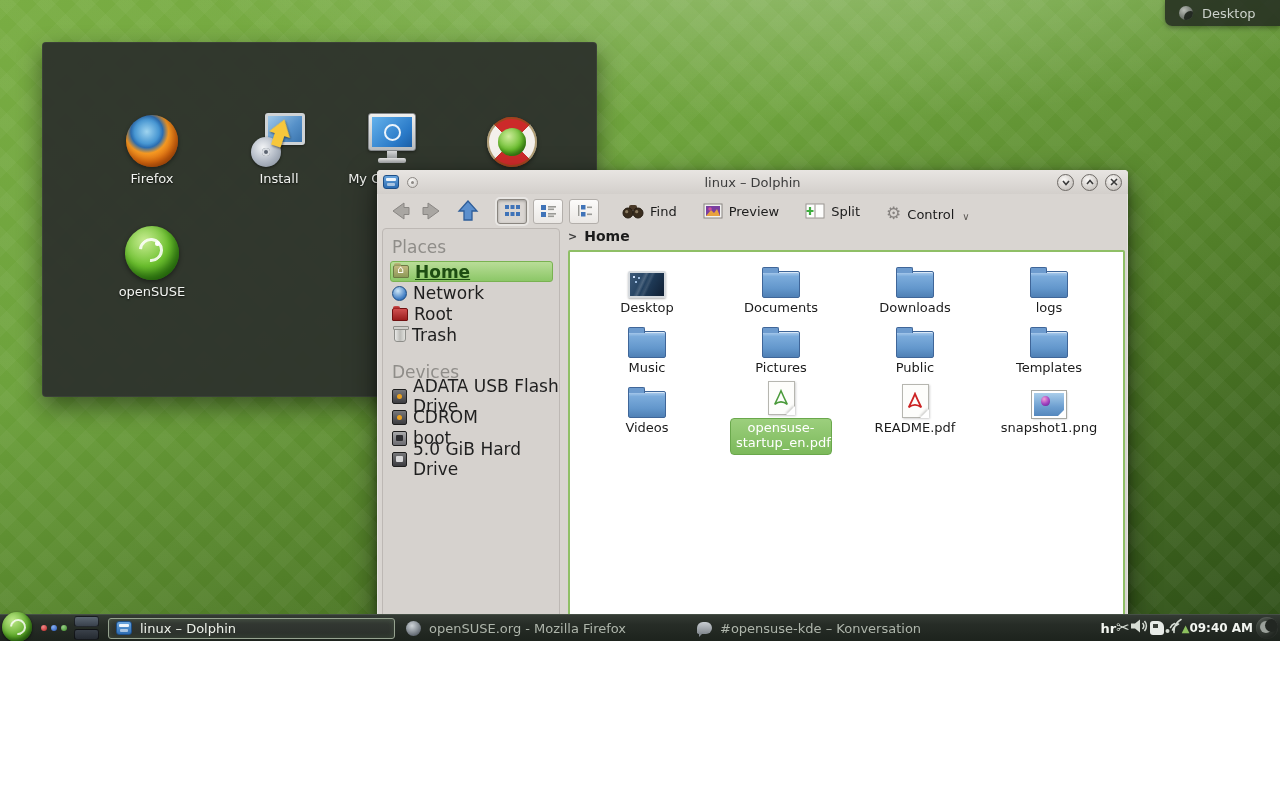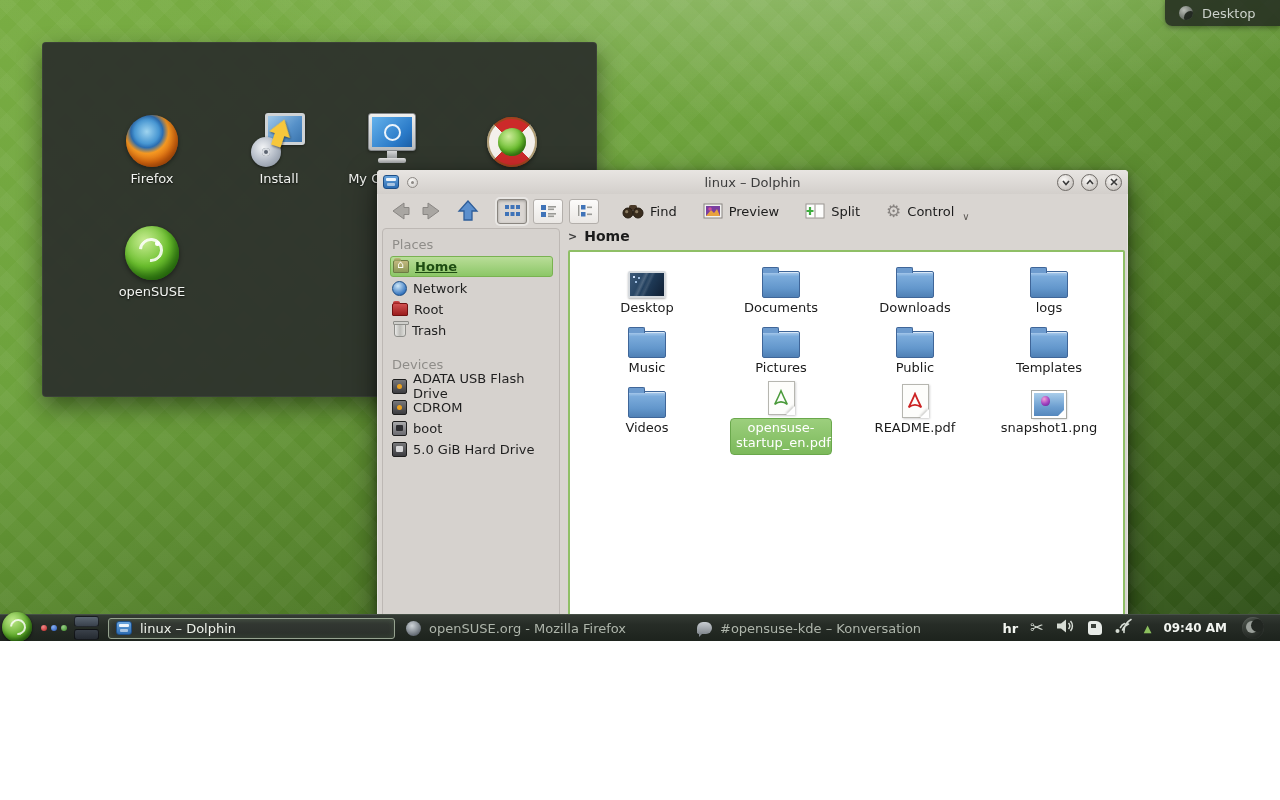--- a/index.html
+++ b/index.html
@@ -93,30 +93,30 @@
     display:flex; align-items:center; justify-content:center; }
   .wbtn svg { display:block; }
 
   .wtoolbar { position:absolute; left:0; top:24px; width:100%; height:34px;
     display:flex; align-items:center; gap:6px; padding-left:10px; }
   .navarrow { width:26px; height:24px; display:flex; align-items:center; justify-content:center; }
   .viewbtn { width:30px; height:25px; border:1px solid #b3afab; border-radius:3px;
     background:linear-gradient(180deg,#fcfbfa,#eae7e4); display:flex; align-items:center; justify-content:center; }
   .viewbtn.pressed { border-color:#89857f; background:#dad6d2;
     box-shadow:inset 0 1px 3px rgba(0,0,0,.28), 0 0 0 2px rgba(255,255,255,.4); }
-  .tbtn { display:flex; align-items:center; gap:6px; font-size:13px; color:#1c1c1c; padding:2px 3px; }
+  .tbtn { display:flex; align-items:flex-end; gap:6px; font-size:13px; color:#1c1c1c; padding:2px 3px; }
   .gear { font-size:17px; color:#878380; line-height:1; }
   .chev-dn { font-size:10px; color:#5c5854; margin:10px 0 0 2px; }
 
   .breadcrumb { position:absolute; left:191px; top:58px; display:flex; align-items:center; gap:7px; }
   .crumb-caret { font-size:11px; font-weight:bold; color:#3f3f3f; }
   .crumb { font-size:14px; font-weight:bold; color:#1b1b1b; }
 
   .sidebar { position:absolute; left:5px; top:58px; width:178px; height:462px;
-    border:1px solid #bdb8b4; border-radius:4px; background:#d6d2ce; padding:6px 0 0 7px; font-size:13px; color:#1f1f1f; }
+    border:1px solid #bdb8b4; border-radius:4px; background:#d6d2ce; padding:6px 0 0 7px; font-size:17px; color:#1f1f1f; }
   .sb-header { color:#8f8d89; margin:2px 0 4px 2px; }
   .sb-item { display:flex; align-items:center; gap:6px; height:20px; margin-bottom:1px; padding-left:2px; }
   .sb-item.sel { background:linear-gradient(180deg,#b9dd98,#8cc767); border:1px solid #79b251; border-radius:3px;
     width:163px; height:21px; }
   .sb-item.sel .sb-lbl { color:#1e4d12; text-decoration:underline; font-weight:bold; }
   .sb-gap { height:14px; }
 
   .pi { width:16px; height:13px; border-radius:2px 2px 1px 1px; position:relative; flex:0 0 auto; }
   .pi::before { content:''; position:absolute; top:-3px; left:0; width:7px; height:3px; border-radius:2px 2px 0 0; background:inherit; }
   .pi-home { background:linear-gradient(180deg,#c3b77f,#8d9a58); border:1px solid #6d7a44; }
@@ -202,21 +202,21 @@
   .task { width:287px; height:21px; display:flex; align-items:center; gap:8px; padding:0 7px; border-radius:3px;
     font-size:13px; color:#aeb5ab; margin-right:4px; }
   .task.active { border:1px solid #96a390; background:rgba(255,255,255,.05);
     box-shadow:inset 0 0 6px rgba(180,220,160,.15); color:#eef2ea; }
   .ffx-sm { width:15px; height:15px; border-radius:50%; flex:0 0 auto;
     background:radial-gradient(circle at 40% 32%, #cfd4d8, #8d949b 45%, #565d66 80%, #3a4049); }
   .konv-ic { width:15px; height:12px; border-radius:7px 7px 7px 2px; flex:0 0 auto;
     background:linear-gradient(180deg,#c8cdd2,#82888e); position:relative; }
   .konv-ic::after { content:''; position:absolute; left:2px; bottom:-3px; width:0; height:0;
     border-left:4px solid #82888e; border-bottom:4px solid transparent; }
-  .tray { margin-left:auto; display:flex; align-items:center; gap:12px; padding-right:16px; color:#e8ece6; }
+  .tray { margin-left:auto; display:flex; align-items:center; gap:0; padding-right:2px; color:#e8ece6; }
   .kbd-layout { font-size:13px; font-weight:bold; color:#f2f5f0; }
   .tray-glyph { font-size:16px; color:#d6dcd4; line-height:1; }
   .devnot { width:14px; height:14px; background:#e8ece8; border-radius:3px 6px 3px 3px; position:relative; }
   .devnot::after { content:''; position:absolute; left:3px; top:3px; width:5px; height:4px; background:#3a403a; }
   .tray-expand { font-size:10px; color:#8cc05e; }
   .clock { font-size:12px; color:#f2f5f0;font-weight:bold; }
   .cashew-lg { width:22px; height:22px; border-radius:50%; margin-left:3px; position:relative; overflow:hidden;
     background:radial-gradient(circle at 35% 30%, #4a524a, #222722 70%); box-shadow:inset 0 1px 2px rgba(255,255,255,.18); }
   .cashew-lg::before { content:''; position:absolute; left:4px; top:4px; width:12px; height:12px; border-radius:50%;
     background:#9aa09a; }

